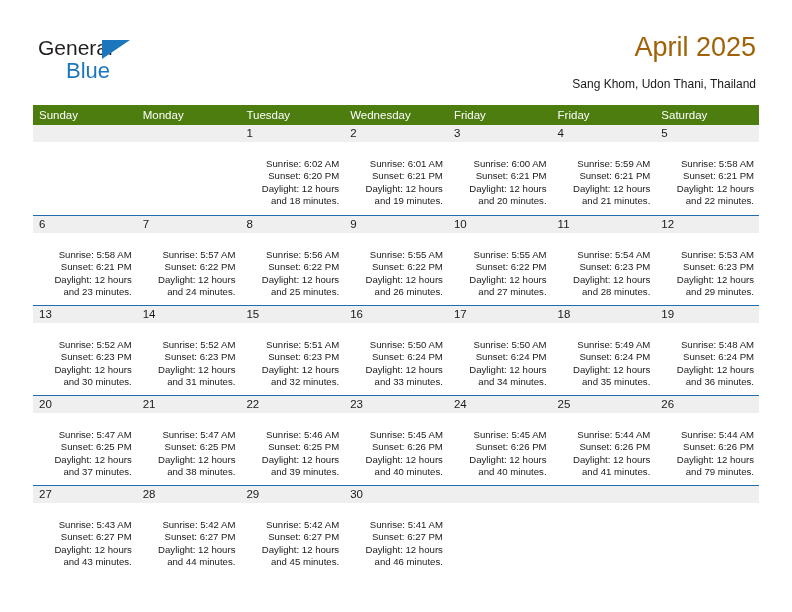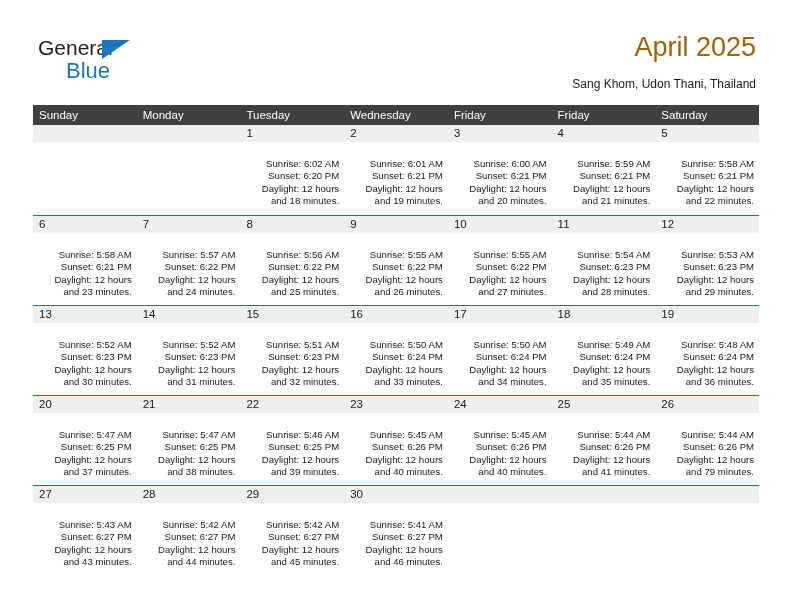--- a/index.html
+++ b/index.html
@@ -85,21 +85,21 @@
 
   
   .calendar {
     position: absolute;
     left: 33px;
     top: 105px;
     width: 726px;
   }
   .weekdays {
     display: flex;
-    background: #404040;
+    background: #4d7c0f;
     height: 20px;
   }
   .weekday {
     flex: 1 1 0;
     color: #ffffff;
     font-size: 11.5px;
     line-height: 20px;
     padding-left: 6px;
     box-sizing: border-box;
     overflow: hidden;

